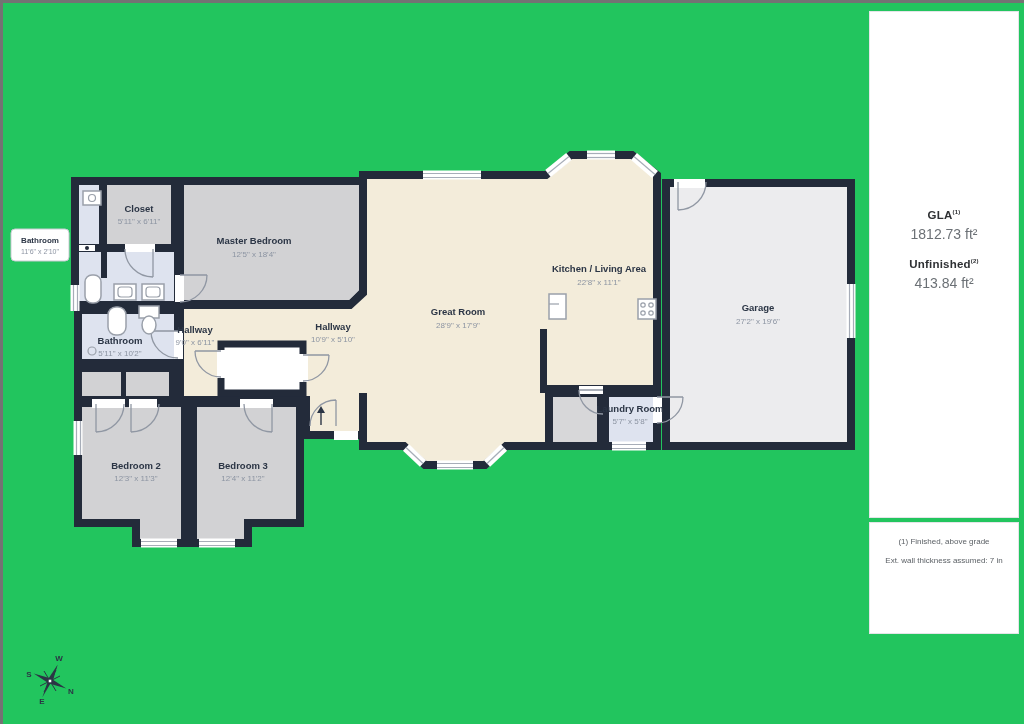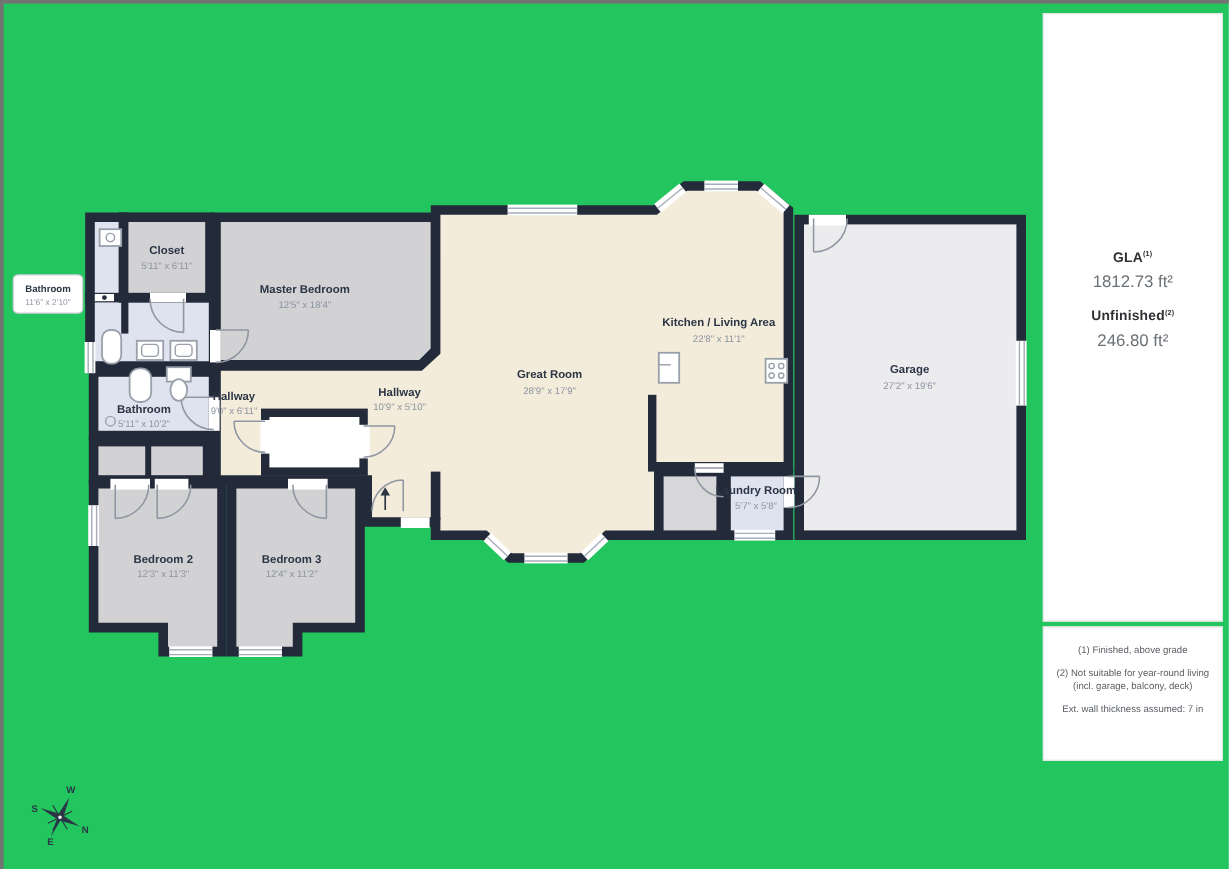--- a/index.html
+++ b/index.html
@@ -256,23 +256,22 @@
 
   <div id="sidebar">
     <div class="panel panel-top">
       <div class="stat-label">
         <span>GLA</span><sup>(1)</sup>
       </div>
       <div class="stat-value">1812.73 ft²</div>
       <div class="stat-label">
         <span>Unfinished</span><sup>(2)</sup>
       </div>
-      <div class="stat-value">246.80 ft²</div>
+      <div class="stat-value">413.84 ft²</div>
     </div>
 
     <div class="panel panel-notes">
       <div class="note">(1) Finished, above grade</div>
-      <div class="note">(2) Not suitable for year-round living (incl. garage, balcony, deck)</div>
       <div class="note">Ext. wall thickness assumed: 7 in</div>
     </div>
 
   </div>
 </div>
 
 </body></html>

